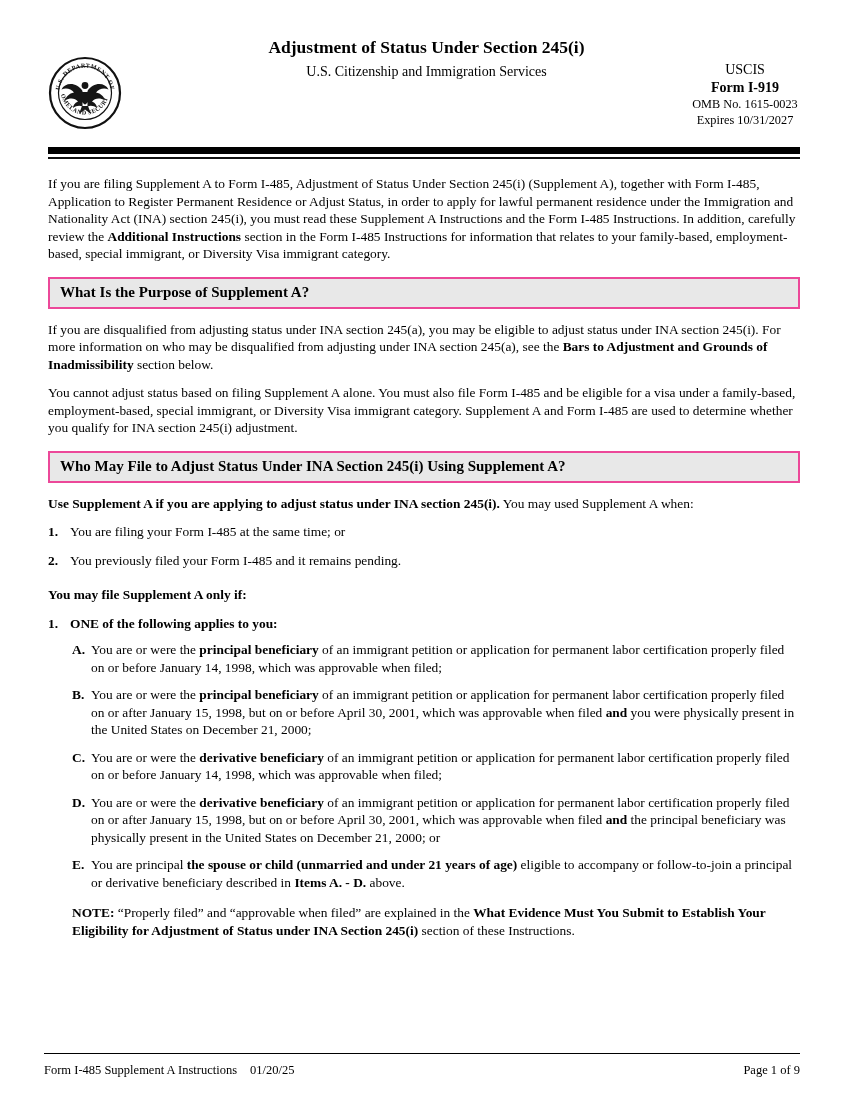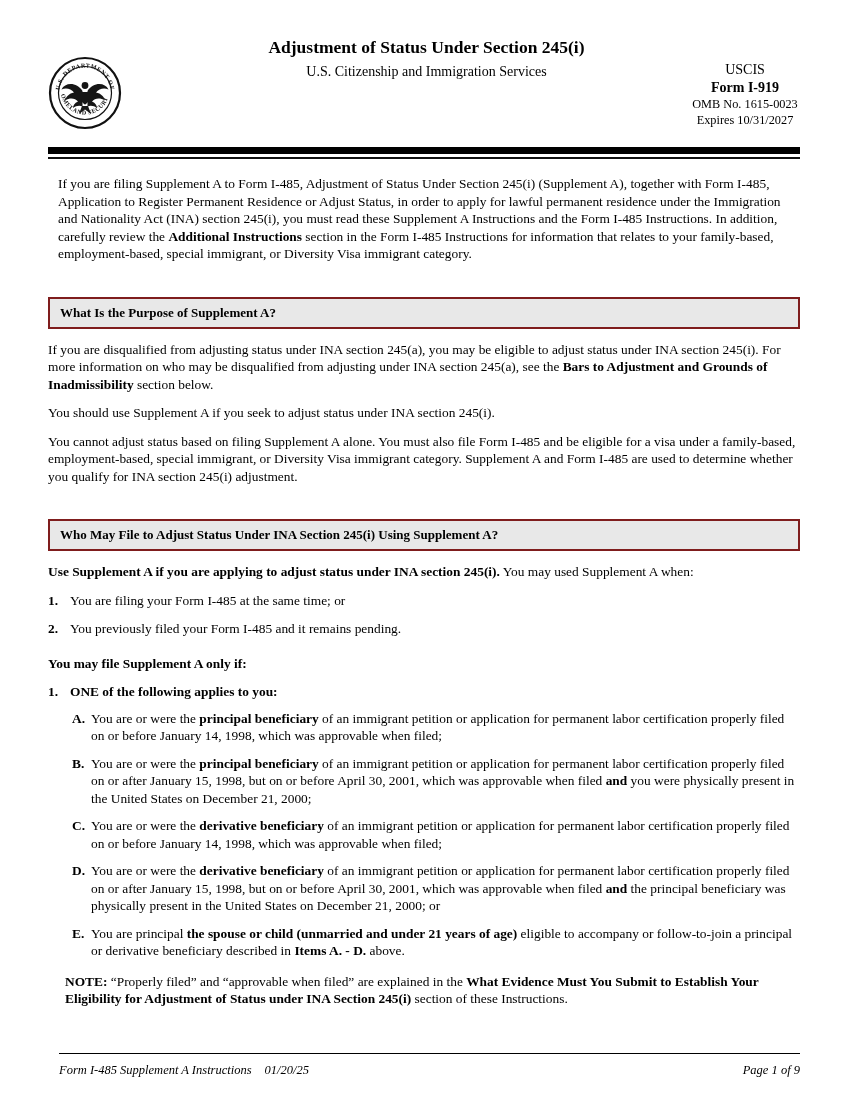--- a/index.html
+++ b/index.html
@@ -26,41 +26,41 @@
   .agency-block { width:110px; flex-shrink:0; text-align:center; padding-top:27px; font-size:12.3px; line-height:16px; }
   .agency-block .org { font-size:14px; font-weight:normal; line-height:18px; }
   .agency-block .formnum { font-size:14px; font-weight:bold; line-height:17px; }
   
   .header-bar { margin-top:13px; }
   .bar-thick { height:7px; background:#000; }
   .bar-thin { height:2px; background:#111; margin-top:3px; }
   
   .body-text { font-size:13.4px; line-height:17.5px; }
   .para { margin-top:11px; }
-  .intro { margin-top:16px;margin-left:10px; }
+  .intro { margin-top:16px; }
   .section-box {
-    margin-top:34px;
-    border:2px solid #7f1d1d;
+    margin-top:14px;
+    border:2px solid #ec4899;
     padding:4px 10px 5px 10px;
-    font-size:13px; font-weight:bold;
+    font-size:15px; font-weight:bold;
     line-height:19px;
   }
   .first-after-box { margin-top:12px; }
   .only-if { margin-top:17px; }
   .li { display:flex; margin-top:11px; }
   .li-label { width:22px; flex-shrink:0; font-weight:bold; }
   .li-text { flex:1; }
   .letter-list { margin-left:24px; }
   .letter-list .li { margin-top:10px; }
   .letter-list .li:first-child { margin-top:9px; }
   .letter-list .li-label { width:19px; }
-  .note { margin-left:17px; margin-top:13px; }
+  .note { margin-left:24px; margin-top:13px; }
   b { font-weight:bold; }
   
-  .footer { position:absolute; left:59px; right:50px; top:1053px;font-style:italic; }
+  .footer { position:absolute; left:44px; right:50px; top:1053px; }
   .footer-line { height:0; border-top:1.5px solid #000; }
   .footer-row { display:flex; justify-content:space-between; font-size:12.5px; margin-top:9px; }
   .footer-date { margin-left:13px; }
   
   .seal-svg text { font-family:"Liberation Serif", serif; font-weight:bold; }
 </style>
 </head>
 <body>
 
 <div class="page">
@@ -110,21 +110,20 @@
     <div class="bar-thin"></div>
   </div>
 
   <main class="body-text">
 
     <p class="para intro"><span>If you are filing Supplement A to Form I-485, Adjustment of Status Under Section 245(i) (Supplement A), together with Form I-485, Application to Register Permanent Residence or Adjust Status, in order to apply for lawful permanent residence under the Immigration and Nationality Act (INA) section 245(i), you must read these Supplement A Instructions and the Form I-485 Instructions. In addition, carefully review the </span><b>Additional Instructions</b><span> section in the Form I-485 Instructions for information that relates to your family-based, employment-based, special immigrant, or Diversity Visa immigrant category.</span></p>
 
     <h2 class="section-box" style="background-color: rgb(232, 232, 232);">What Is the Purpose of Supplement A?</h2>
 
     <p class="para first-after-box"><span>If you are disqualified from adjusting status under INA section 245(a), you may be eligible to adjust status under INA section 245(i). For more information on who may be disqualified from adjusting under INA section 245(a), see the </span><b>Bars to Adjustment and Grounds of Inadmissibility</b><span> section below.</span></p>
-    <p class="para"><span>You should use Supplement A if you seek to adjust status under INA section 245(i).</span></p>
     <p class="para"><span>You cannot adjust status based on filing Supplement A alone. You must also file Form I-485 and be eligible for a visa under a family-based, employment-based, special immigrant, or Diversity Visa immigrant category. Supplement A and Form I-485 are used to determine whether you qualify for INA section 245(i) adjustment.</span></p>
 
     <h2 class="section-box" style="background-color: rgb(232, 232, 232);">Who May File to Adjust Status Under INA Section 245(i) Using Supplement A?</h2>
 
     <p class="para first-after-box"><b>Use Supplement A if you are applying to adjust status under INA section 245(i).</b><span> You may used Supplement A when:</span></p>
 
     <div class="li">
       <span class="li-label">1.</span>
       <span class="li-text"><span>You are filing your Form I-485 at the same time; or</span></span>
     </div>

